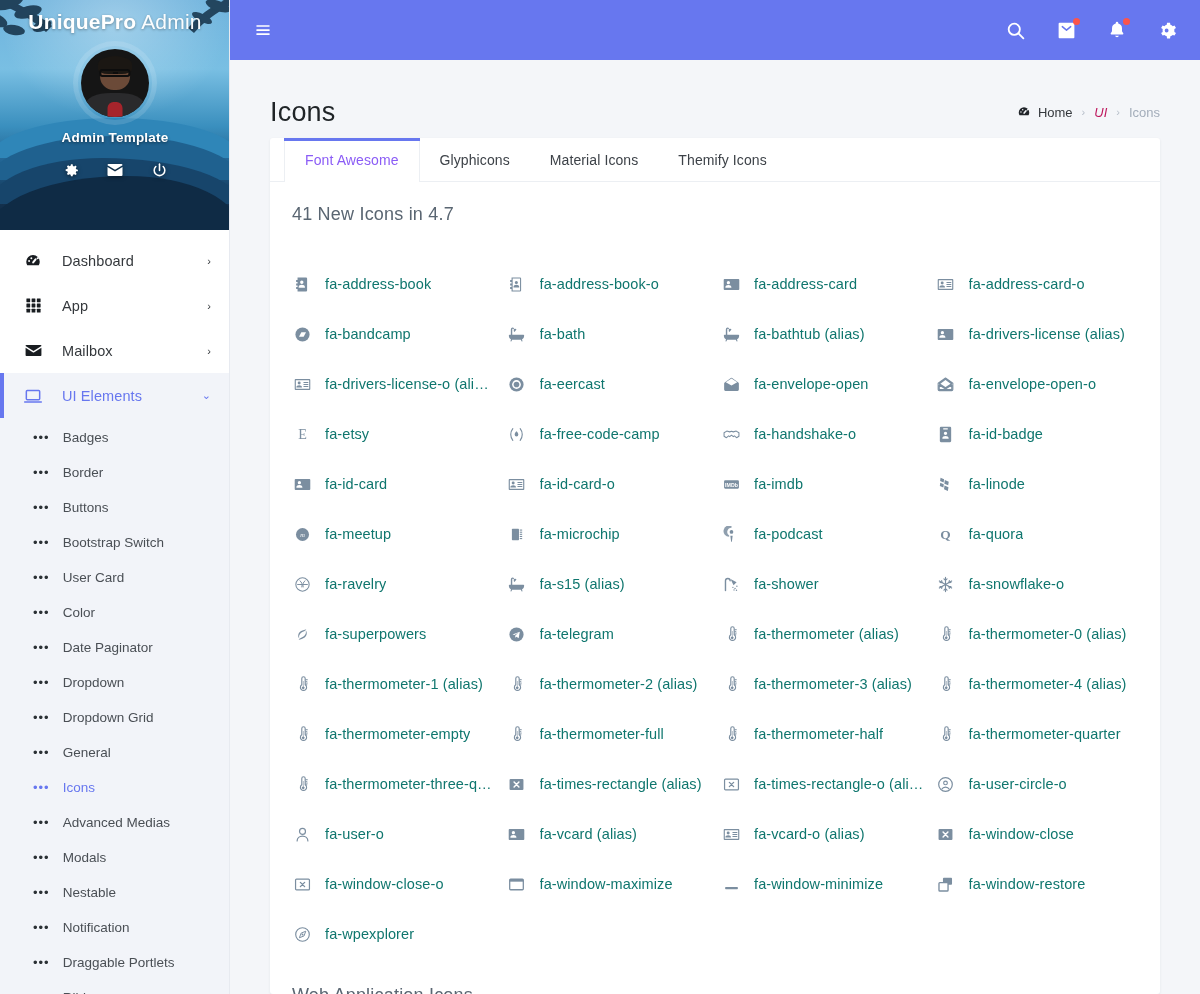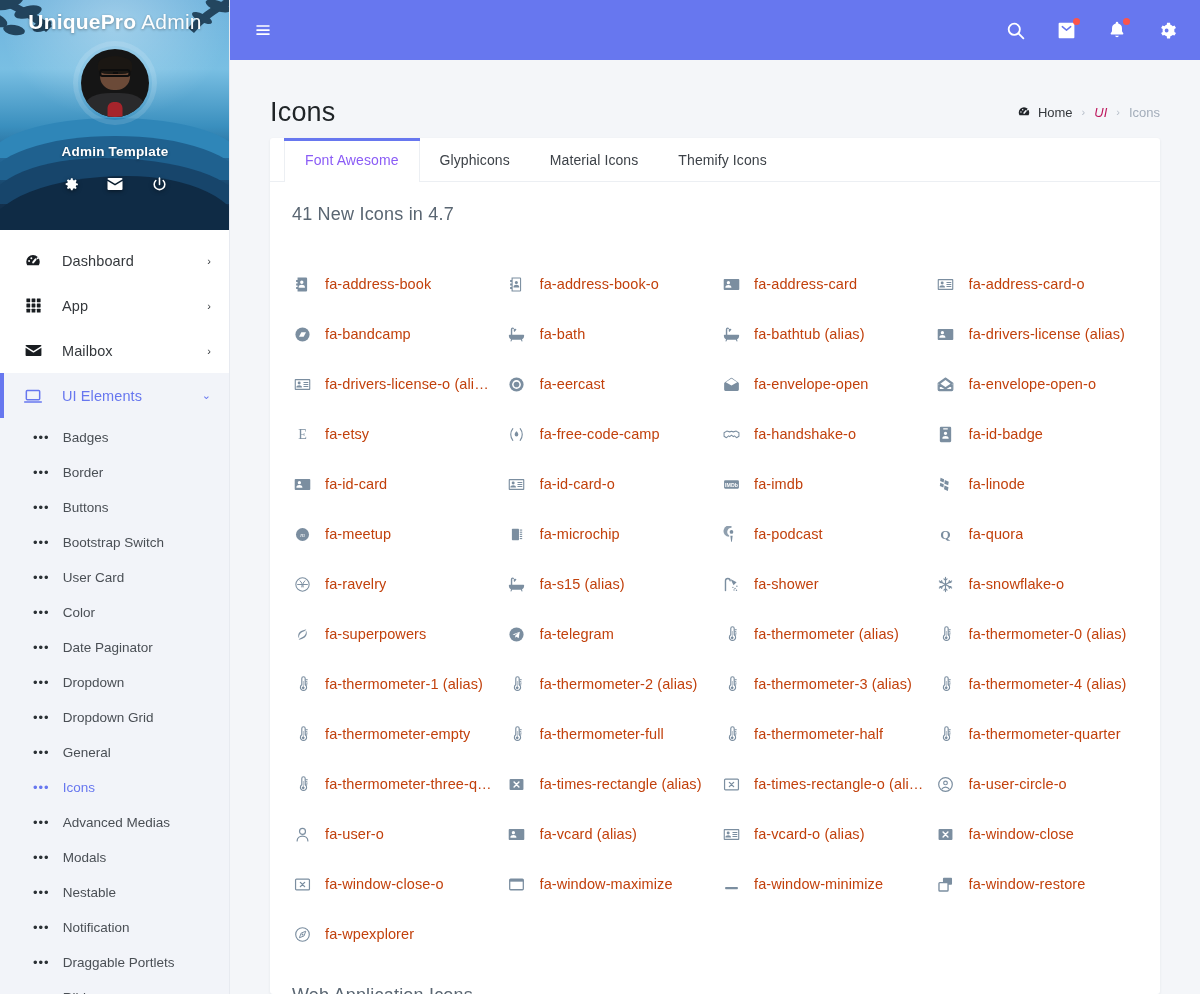--- a/index.html
+++ b/index.html
@@ -56,21 +56,21 @@
              background:#1b1713; border-radius:50% 50% 30% 30%; }
   .av-glass { position:absolute; left:50%; top:30%; transform:translateX(-50%); width:46%; height:11%;
               border:2px solid #0d0d0d; border-radius:3px; }
   .av-glass:after { content:""; position:absolute; left:50%; top:50%; width:18%; height:2px;
                     background:#0d0d0d; transform:translate(-50%,-50%); }
   .av-body { position:absolute; left:50%; bottom:-4%; transform:translateX(-50%); width:86%; height:40%;
              background:#2a2a2c; border-radius:42% 42% 0 0; }
   .av-shirt { position:absolute; left:50%; bottom:0; transform:translateX(-50%); width:22%; height:22%;
               background:#a5242b; border-radius:40% 40% 0 0; }
   .sb-username {
-    position:relative; z-index:5; text-align:center; margin-top:24px;
+    position:relative; z-index:5; text-align:center; margin-top:10px;
     font-size:13.5px; color:#fff; font-weight:600; letter-spacing:.2px;
     text-shadow:0 1px 3px rgba(0,0,0,.45);
   }
   .sb-actions {
     position:relative; z-index:5; display:flex; justify-content:center;
     gap:22px; margin-top:14px;
   }
   .sb-actions .act { color:#fff; width:22px; height:22px; display:flex; align-items:center; justify-content:center;
                      filter: drop-shadow(0 1px 2px rgba(0,0,0,.5)); cursor:pointer; }
 
@@ -150,21 +150,21 @@
   }
   .icon-cell {
     display:flex; align-items:center; gap:13px; height:50px; padding:0 6px;
     overflow:hidden; cursor:pointer;
   }
   .icon-cell .ic {
     width:20px; flex:0 0 20px; display:flex; align-items:center; justify-content:center;
     color:#7b8ea0;
   }
   .icon-cell .lbl {
-    font-size:14.5px; color:#c2410c; white-space:nowrap; overflow:hidden;
+    font-size:14.5px; color:#0f766e; white-space:nowrap; overflow:hidden;
     text-overflow:ellipsis; letter-spacing:.1px;
   }
   .section-title.bottom { padding-top:26px; padding-bottom:10px; }
 </style>
 </head>
 <body>
 
 <div class="app">
 
   <aside class="sidebar">

